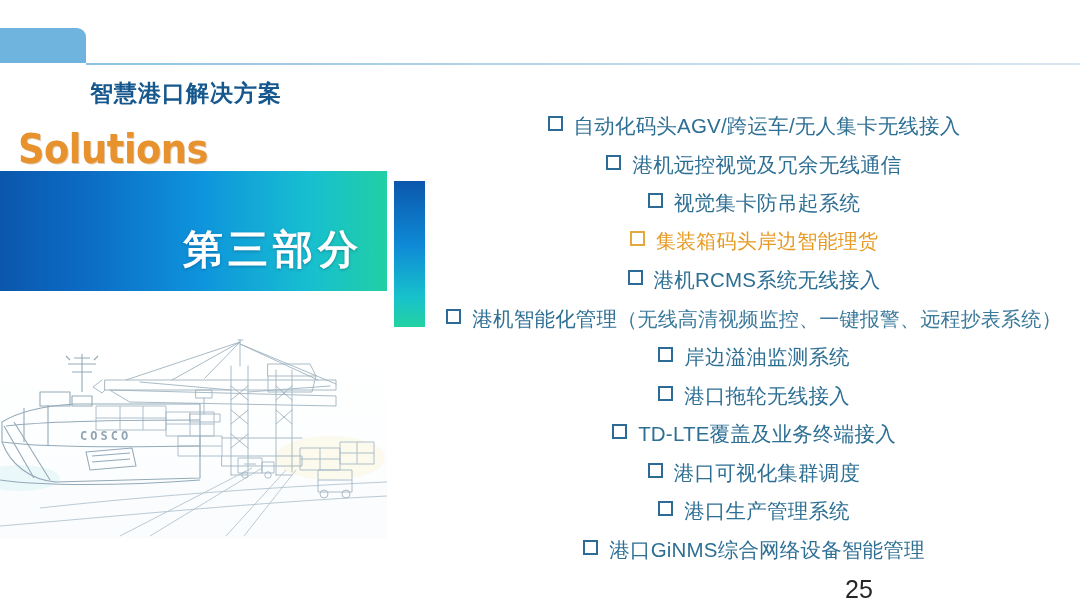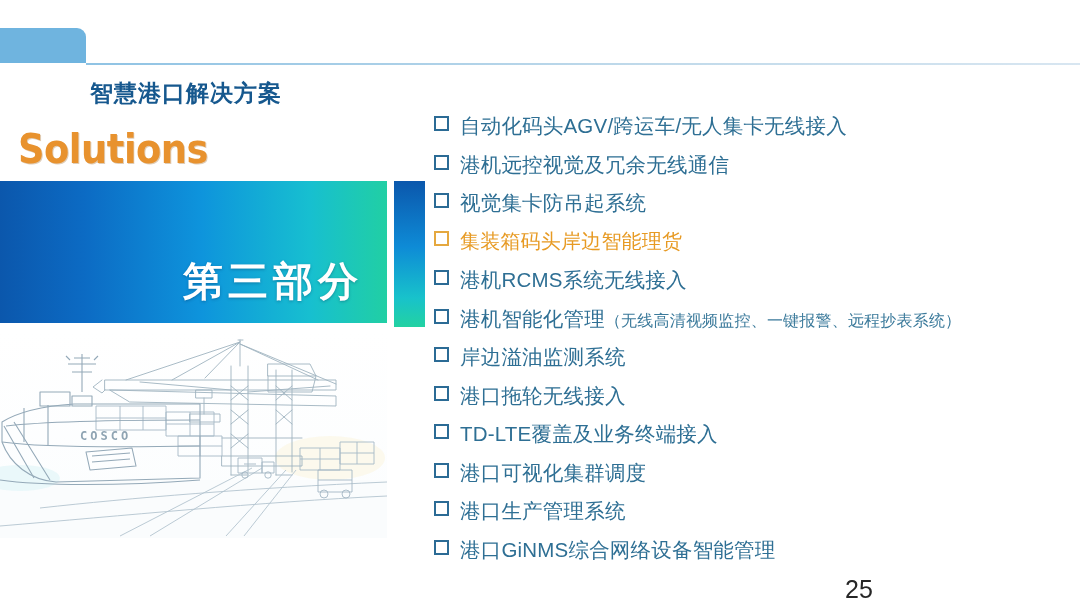--- a/index.html
+++ b/index.html
@@ -63,23 +63,23 @@
     letter-spacing: -0.5px;
     font-family: "DejaVu Sans", "Liberation Sans", sans-serif;
     text-shadow: 1px 1px 0 rgba(150,90,20,0.30);
     transform: scaleX(0.92);
     transform-origin: left center;
   }
 
   .banner-main {
     position: absolute;
     left: 0;
-    top: 181px;
+    top: 171px;
     width: 387px;
-    height: 142px;
+    height: 120px;
     background: linear-gradient(to right, #0B57AC 0%, #0C6BC4 22%, #0E94DC 52%, #17BFD0 80%, #21CFA4 100%);
   }
   .banner-main-text {
     position: absolute;
     right: 24px;
     bottom: 14px;
     font-size: 40px;
     font-weight: bold;
     color: #ffffff;
     letter-spacing: 5px;
@@ -111,20 +111,21 @@
   .bullets {
     position: absolute;
     left: 434px;
     top: 112px;
     width: 640px;
   }
   .bullet-row {
     display: flex;
     align-items: baseline;
     height: 38.5px;
+    justify-content: center;
   }
   .bullet-box {
     flex: 0 0 auto;
     width: 11px;
     height: 11px;
     border: 2.5px solid #2B6B95;
     margin-right: 11px;
     position: relative;
     top: -2px;
   }
@@ -137,21 +138,21 @@
     white-space: nowrap;
     letter-spacing: 0.2px;
   }
   .bullet-row.highlight .bullet-text {
     color: #E79A23;
     font-weight: normal;
     font-size: 20px;
   }
   .bullet-text .paren {
     font-family: "Liberation Serif", "DejaVu Serif", serif;
-    font-size: 16px;
+    font-size: 20px;
     color: #3B7A9B;
   }
 
   
   .watermark {
     position: absolute;
     left: 676px;
     top: 556px;
     display: flex;
     align-items: center;

